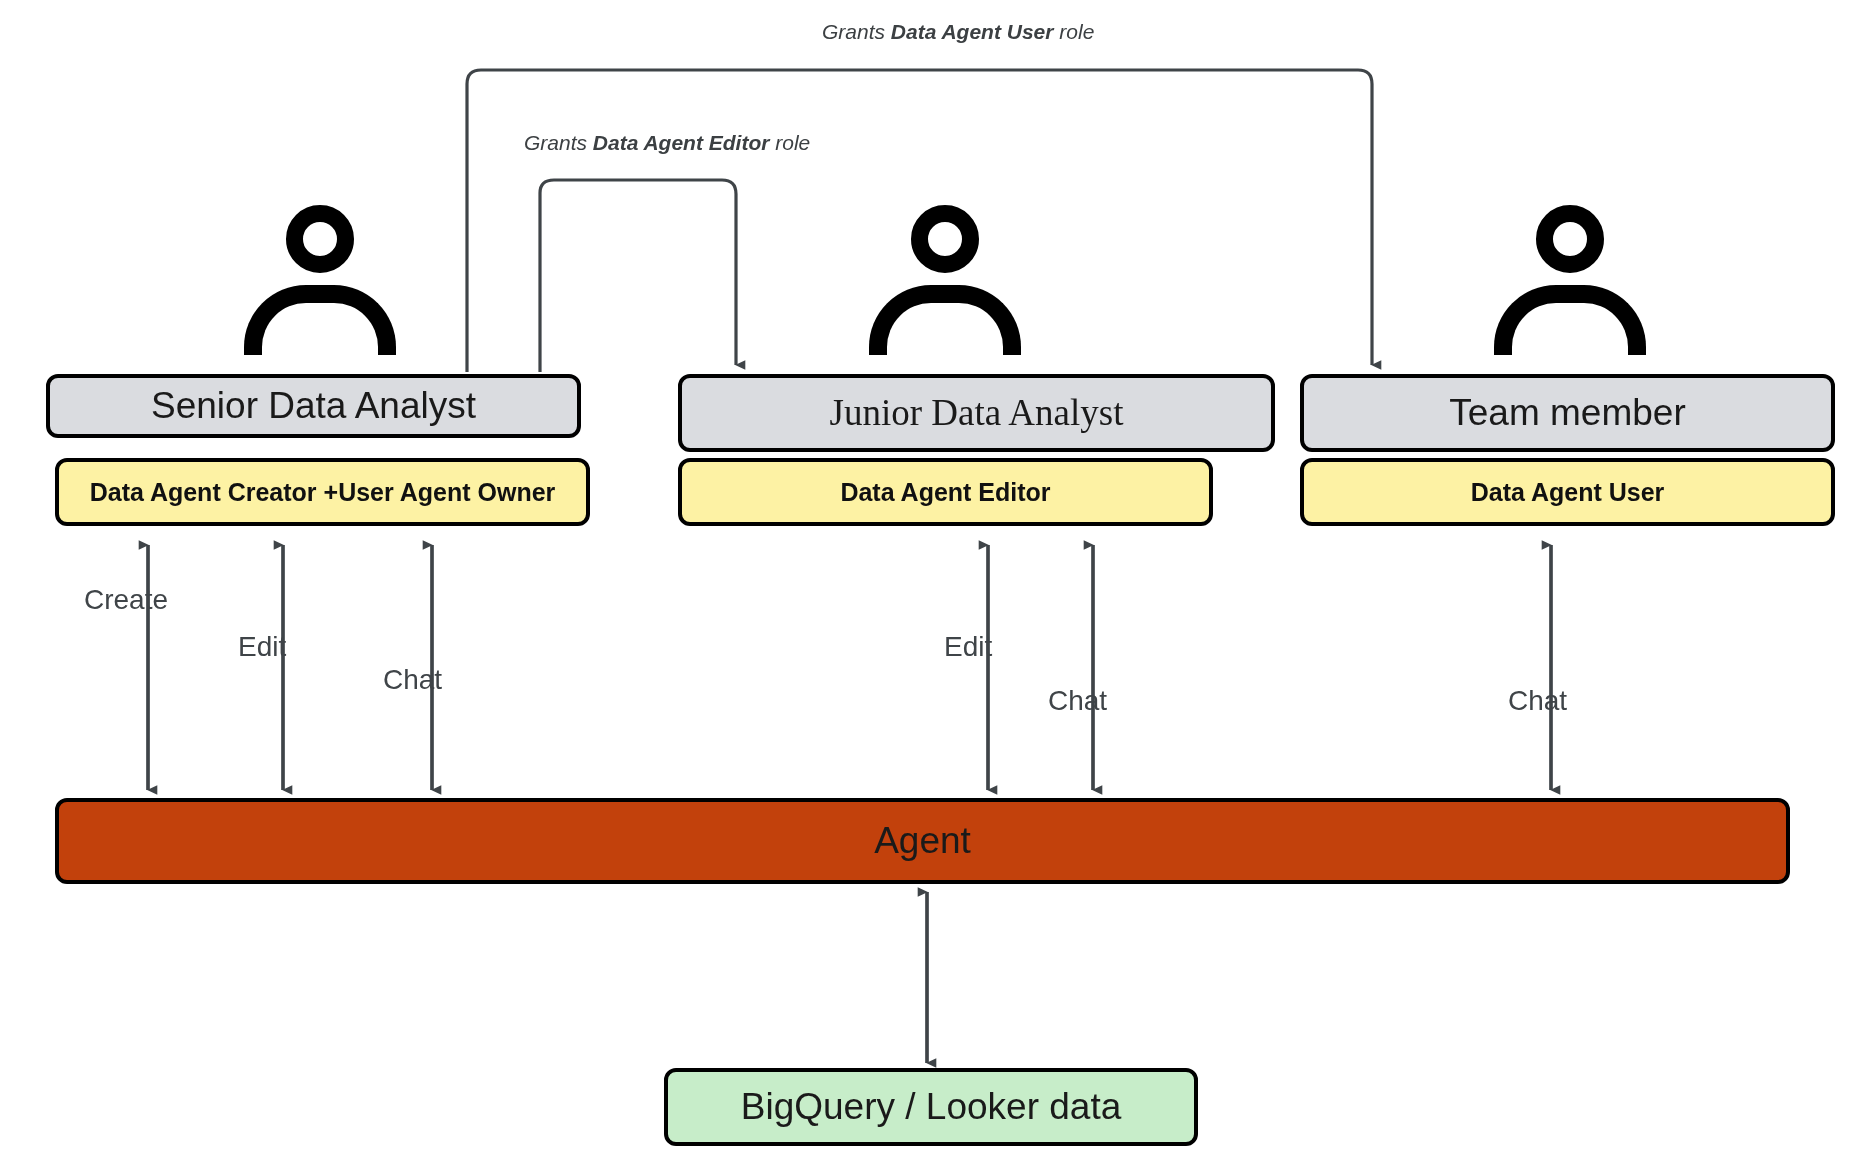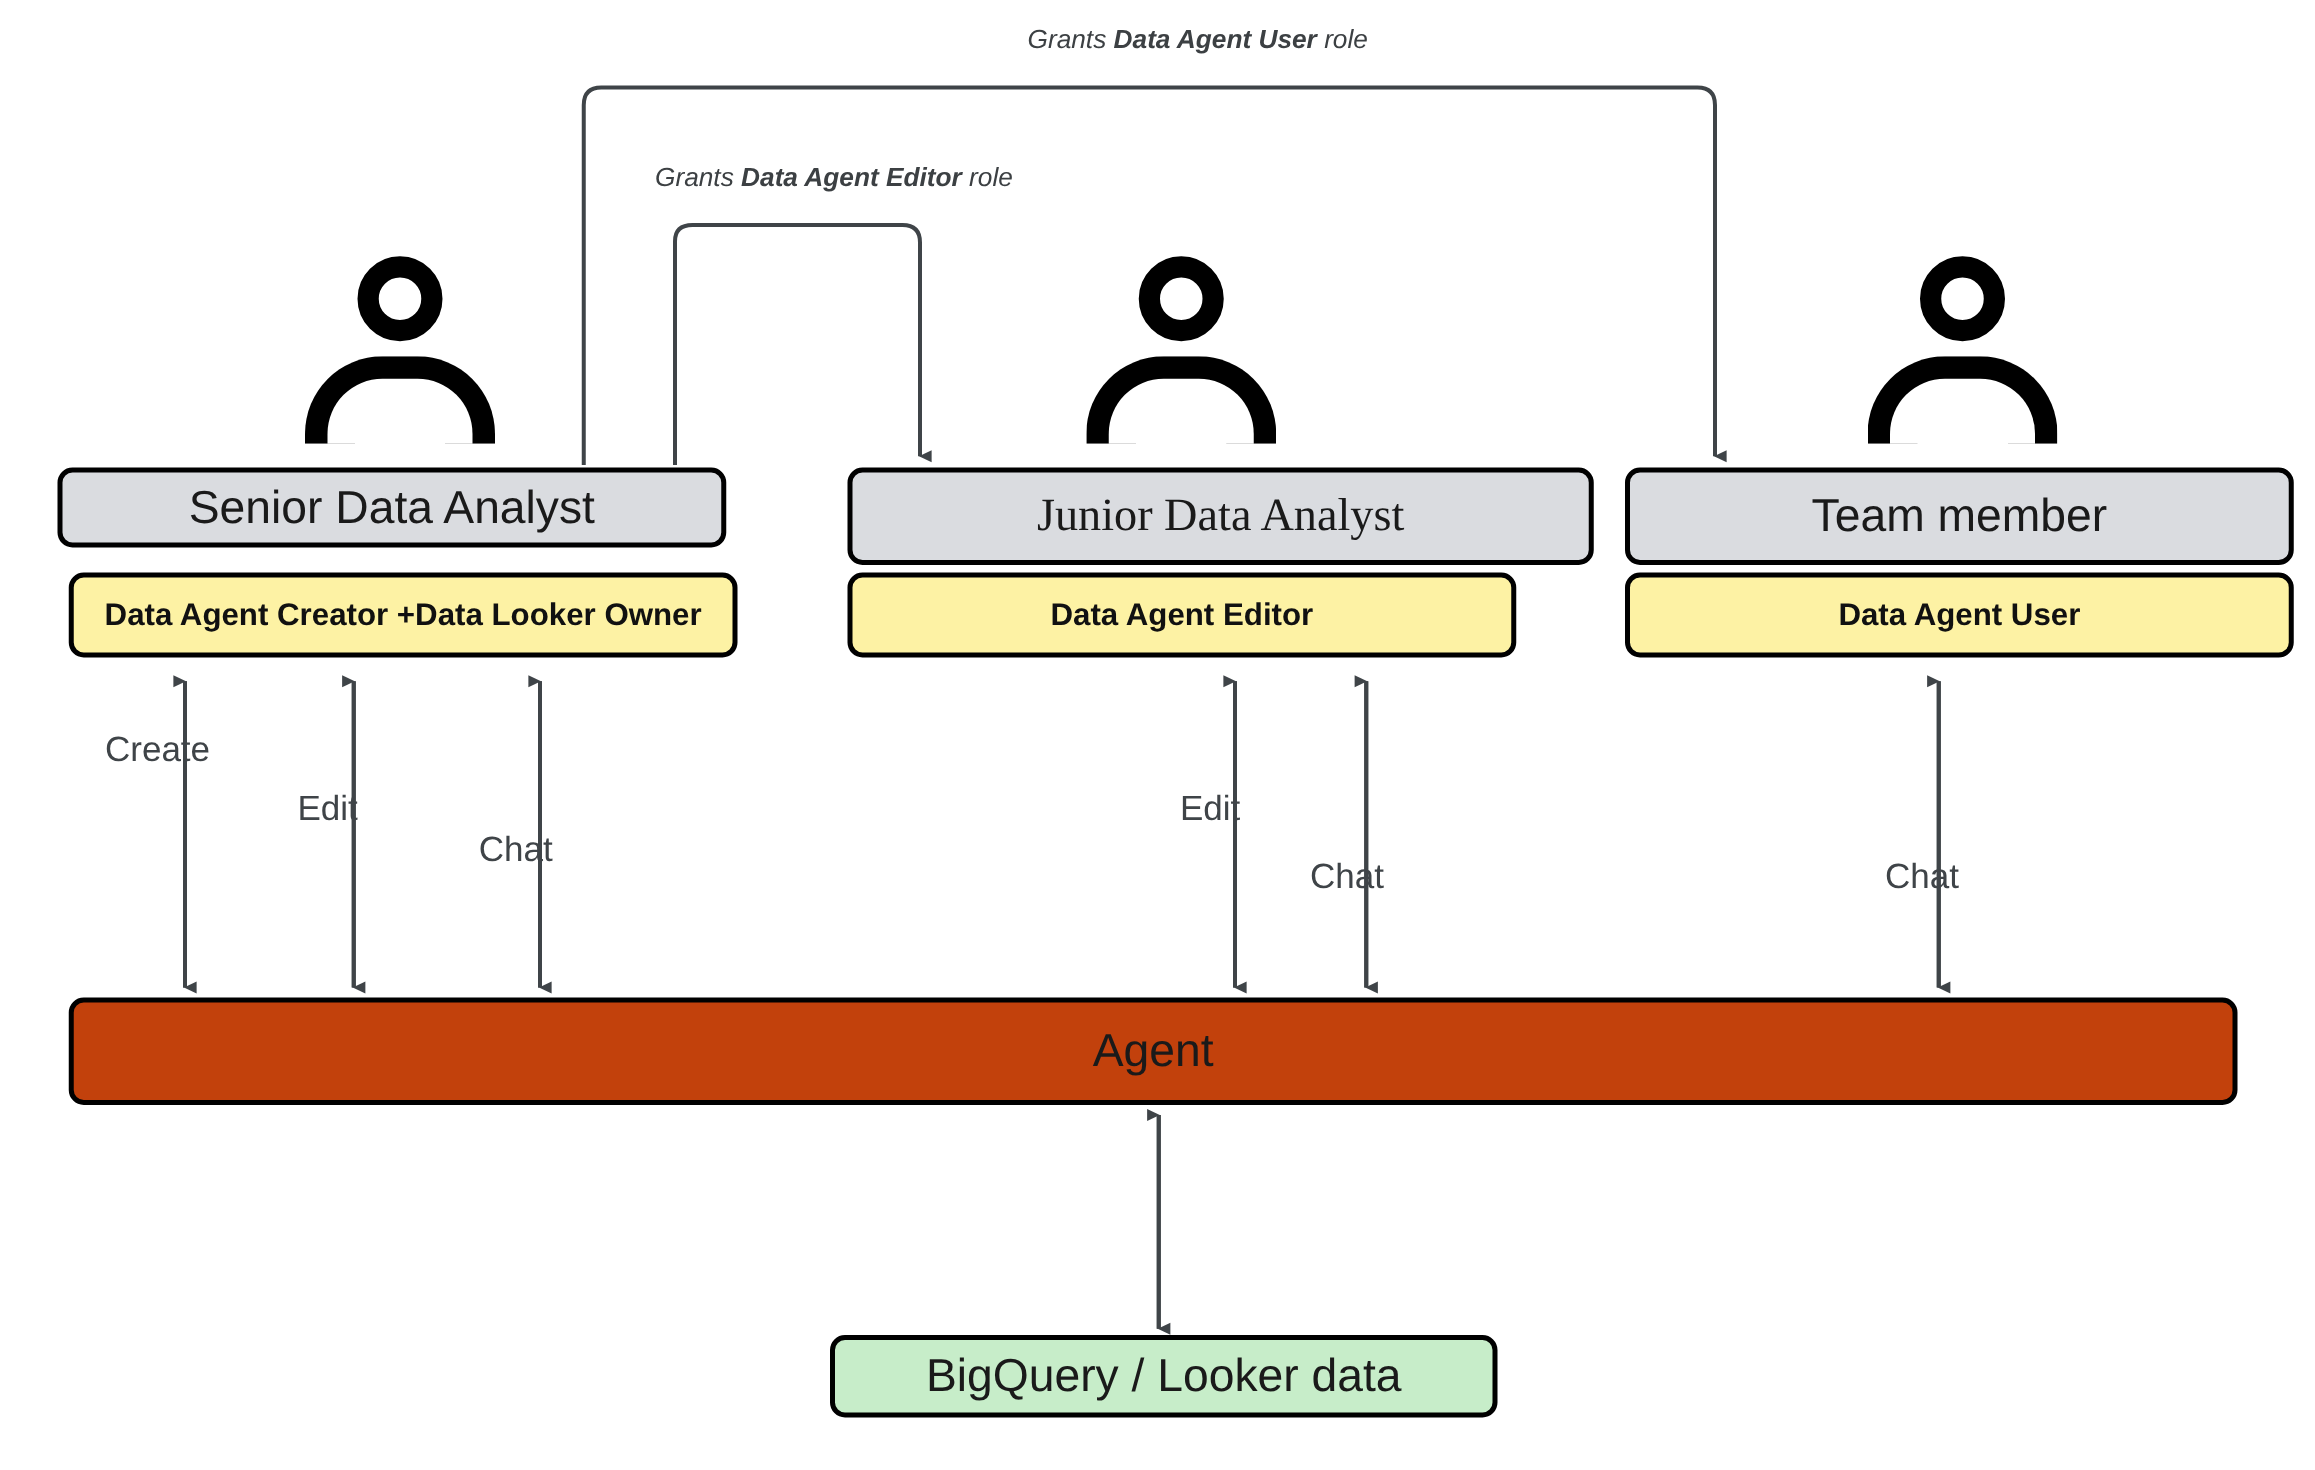--- a/index.html
+++ b/index.html
@@ -170,21 +170,21 @@
   <div class="person" style="left:1490px; top:205px;">
     <div class="head"></div>
     <div class="body"></div>
   </div>
 
   <div class="node role-title" style="left:46px; top:374px; width:535px; height:64px;">
     <span>Senior Data Analyst</span>
   </div>
   <div class="node role-perm" style="left:55px; top:458px; width:535px; height:68px; ">
     <span>Data Agent Creator +</span>
-    <span>Data Looker Owner</span>
+    <span>User Agent Owner</span>
   </div>
 
   <div class="edge-label" style="left:84px; top:584px;">Create</div>
   <div class="edge-label" style="left:238px; top:631px;">Edit</div>
   <div class="edge-label" style="left:383px; top:664px;">Chat</div>
 
   <div class="node role-title" style="left:678px; top:374px; width:597px; height:78px;font-family:Liberation Serif, serif;">
     <span>Junior Data Analyst</span>
   </div>
   <div class="node role-perm" style="left:678px; top:458px; width:535px; height:68px;">
@@ -200,17 +200,17 @@
   <div class="node role-perm" style="left:1300px; top:458px; width:535px; height:68px;">
     <span>Data Agent User</span>
   </div>
 
   <div class="edge-label" style="left:1508px; top:685px;">Chat</div>
 
   <div class="node agent-bar" style="left:55px; top:798px; width:1735px; height:86px;">
     <span>Agent</span>
   </div>
 
-  <div class="node data-box" style="left:664px; top:1068px; width:534px; height:66px;">
+  <div class="node data-box" style="left:664px; top:1068px; width:534px; height:78px;">
     <span>BigQuery / Looker data</span>
   </div>
 
 </div>
 
 </body></html>

